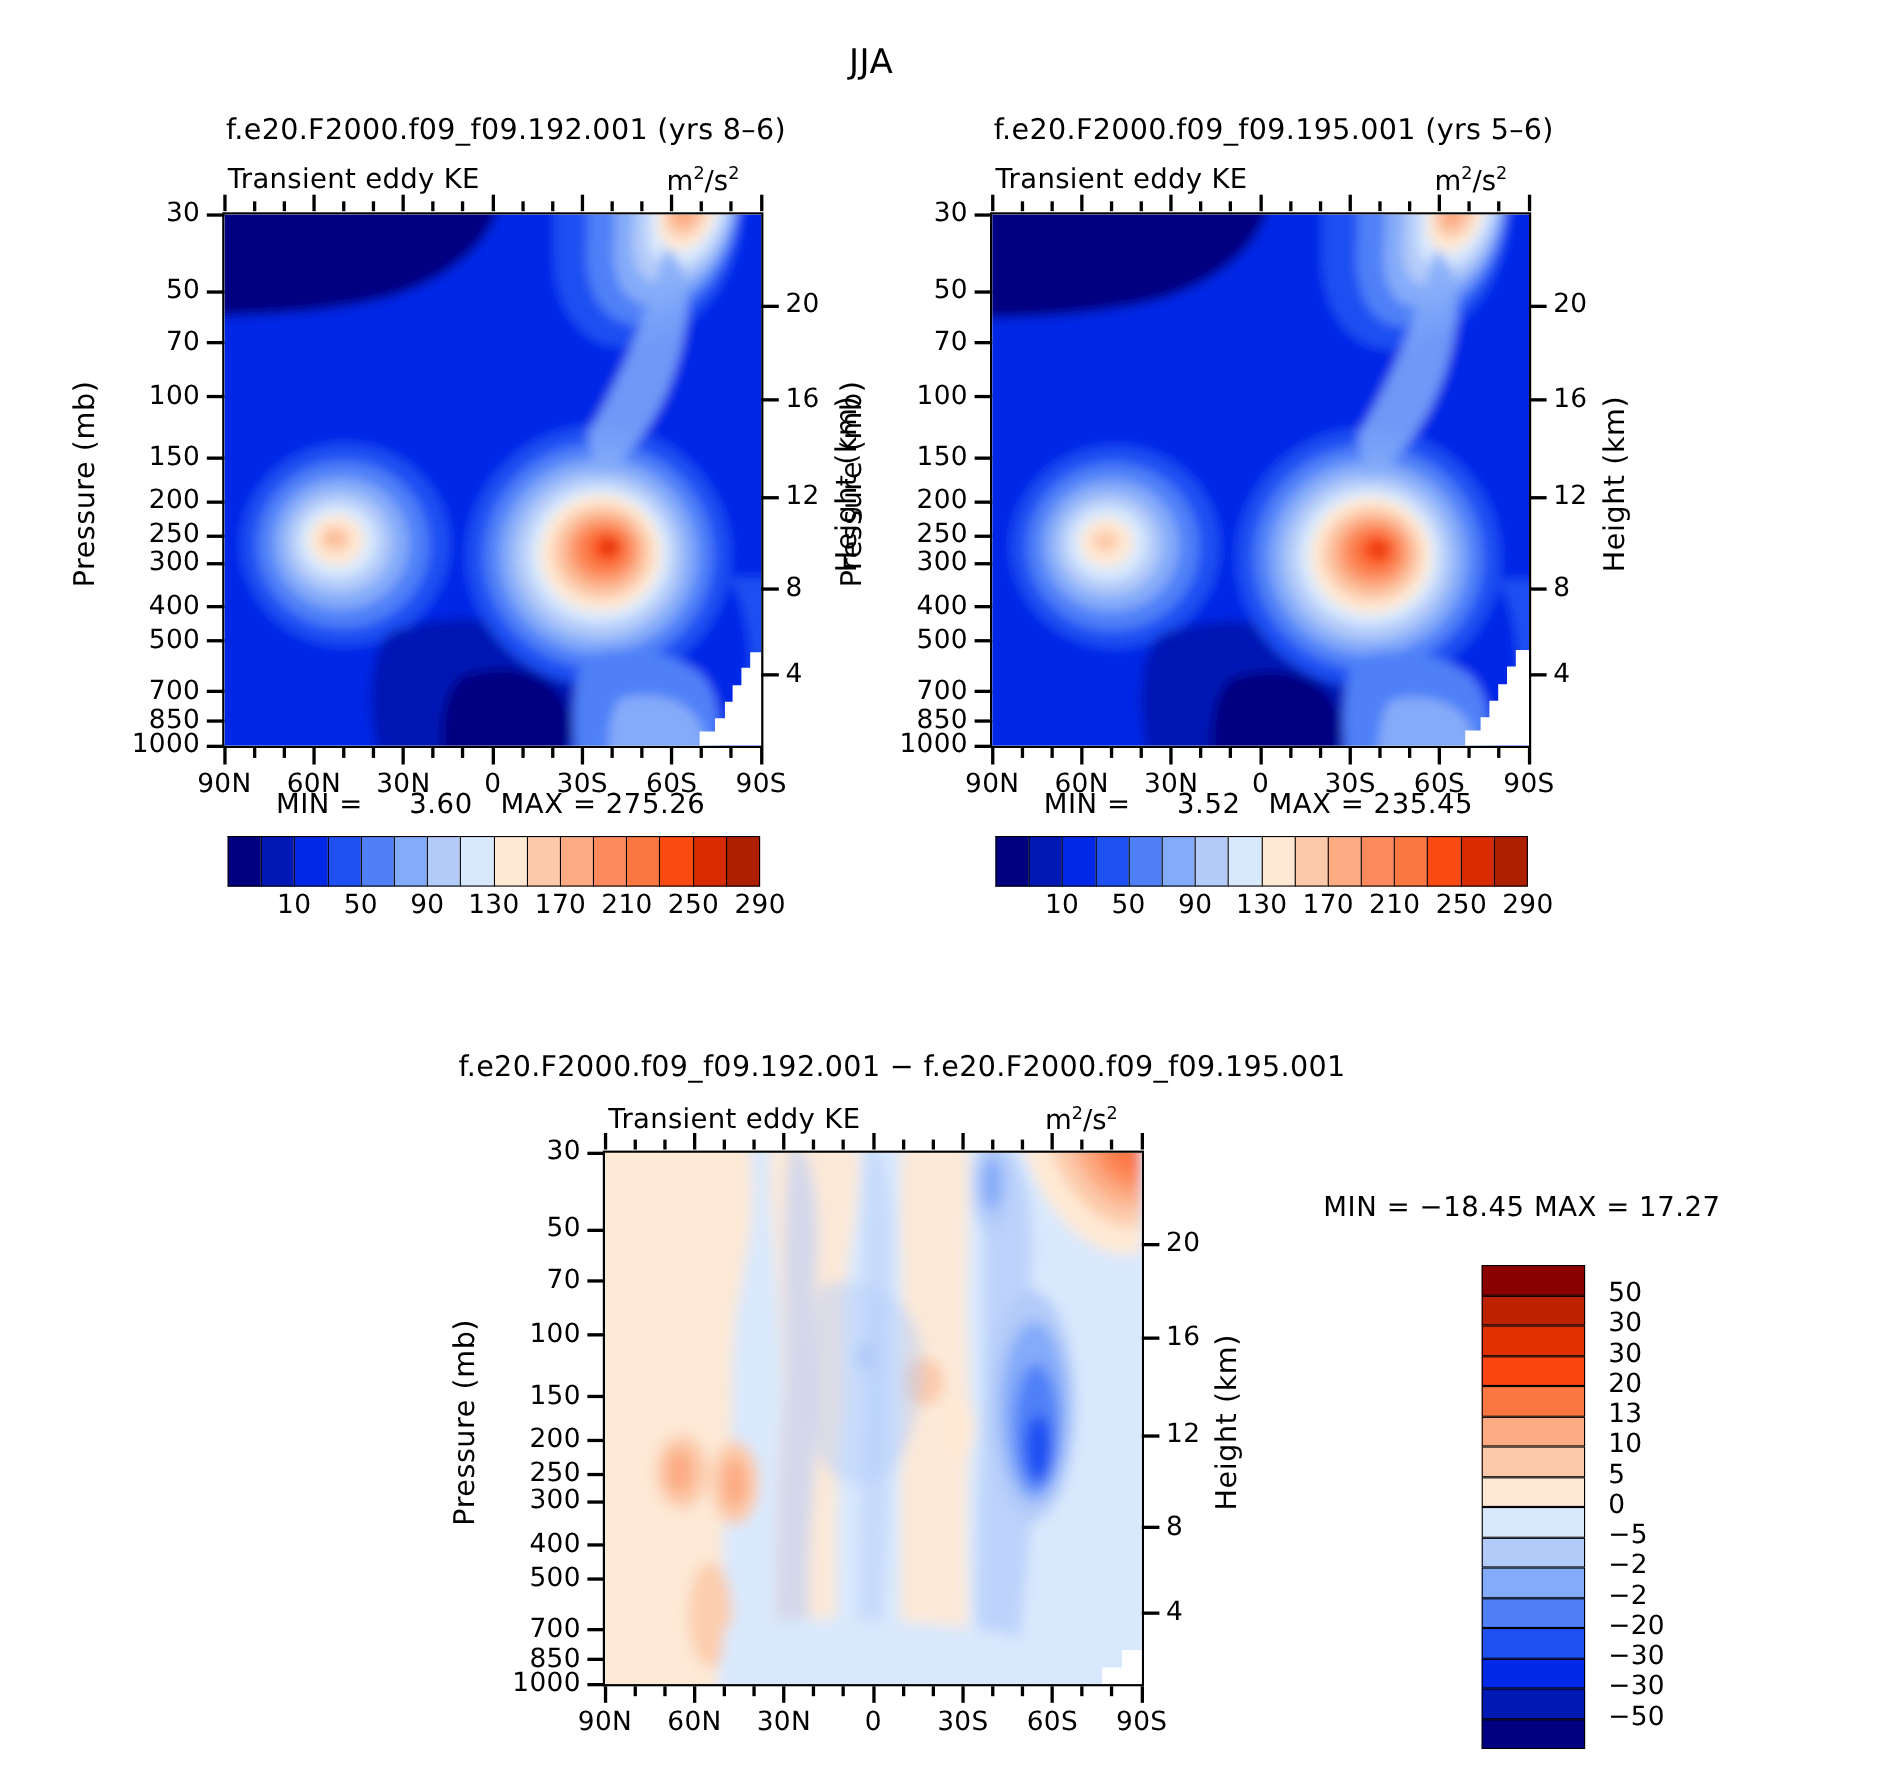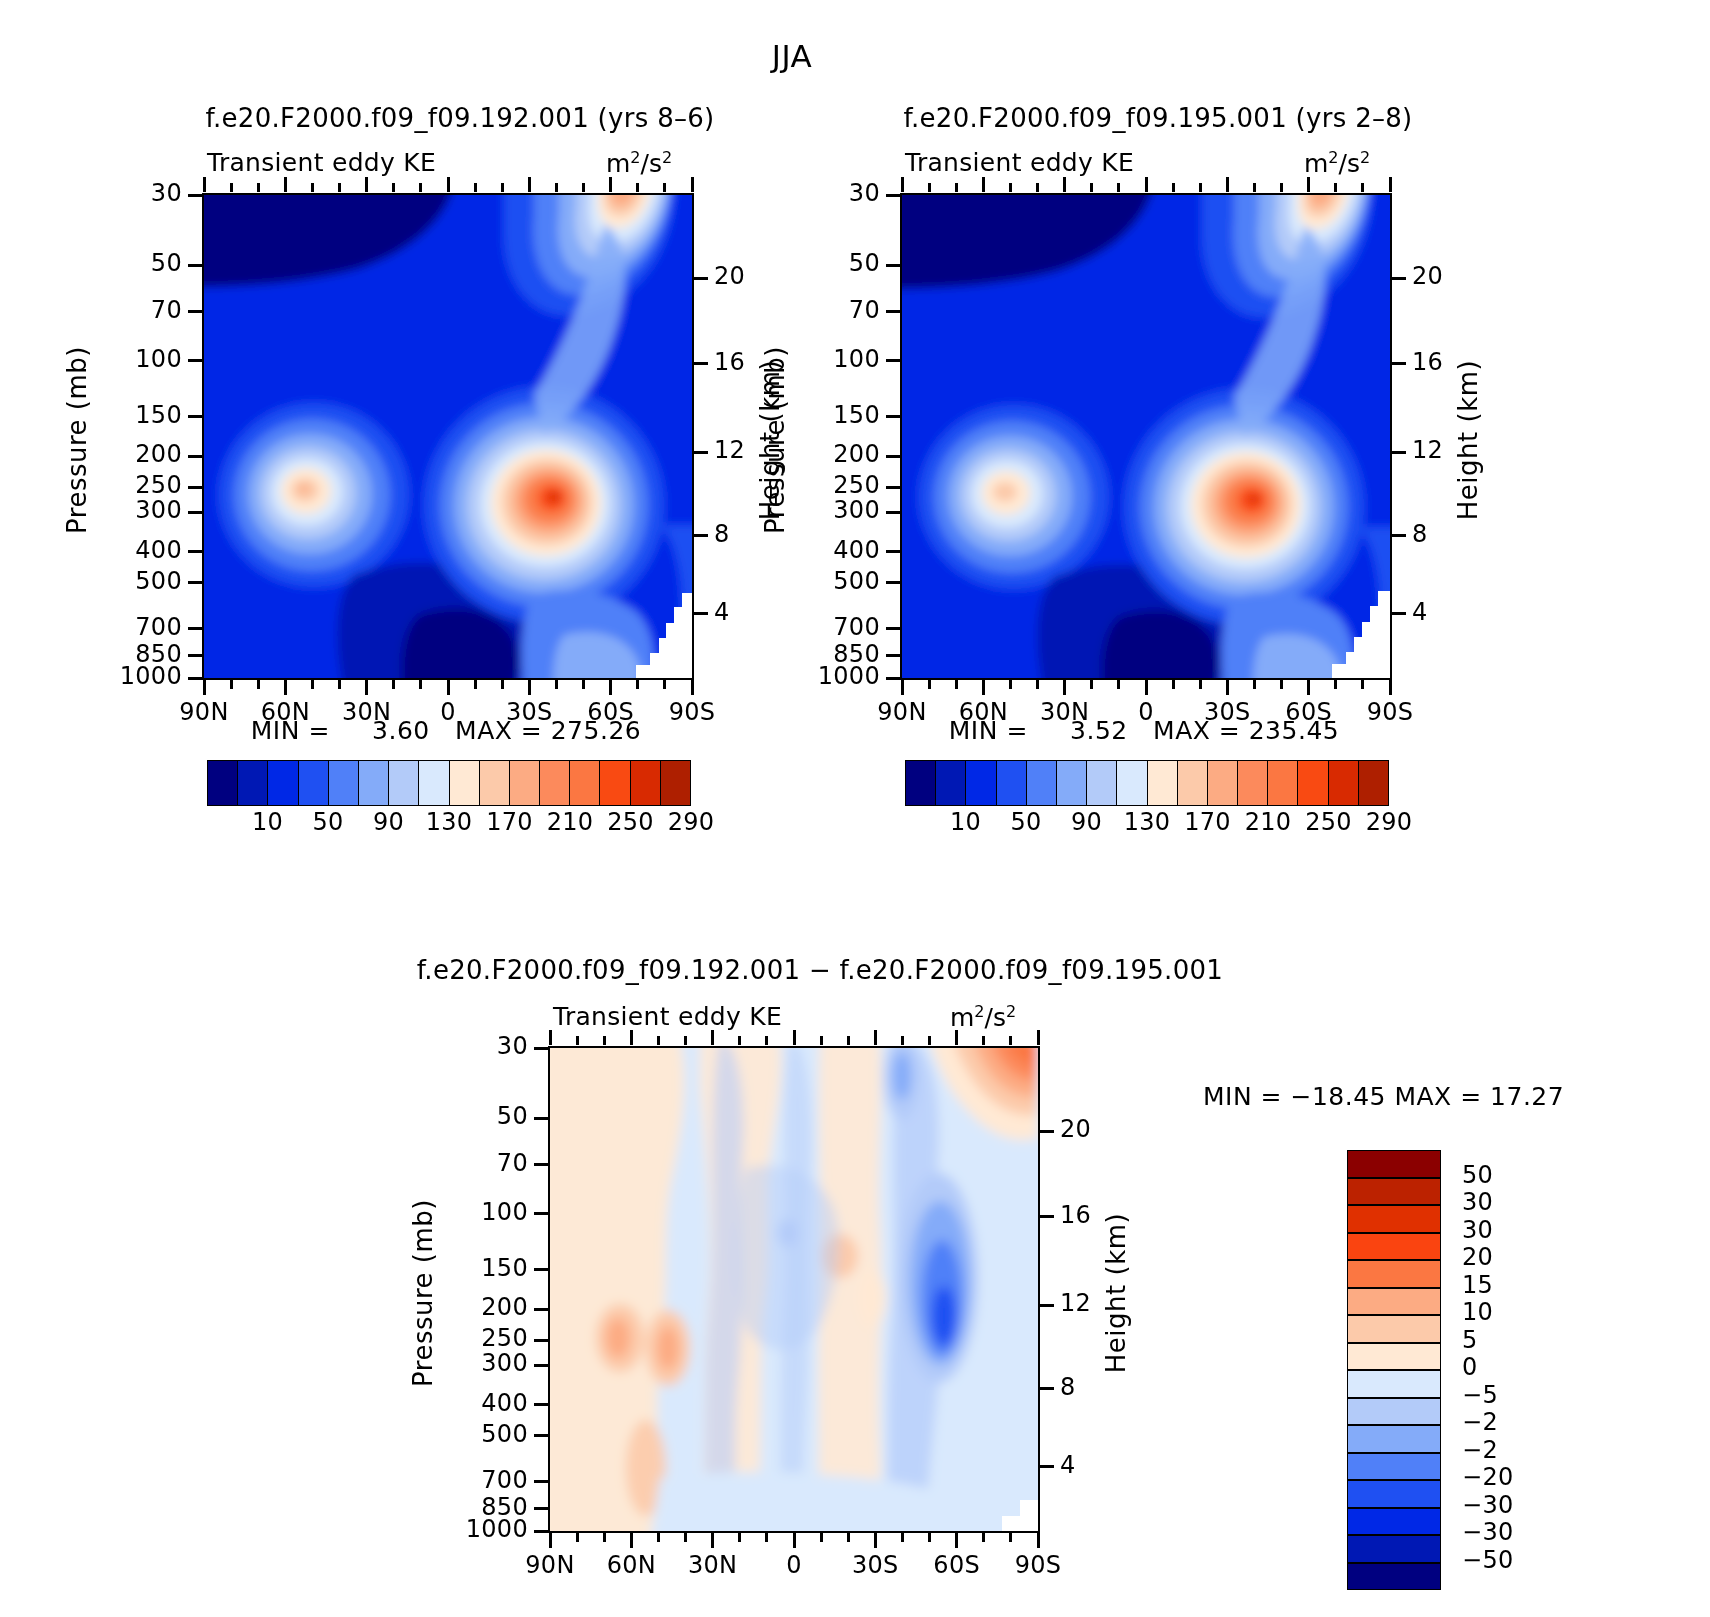--- a/index.html
+++ b/index.html
@@ -206,21 +206,21 @@
     <div class="abs cbarlab" style="left:15.5px;top:0px;width:90px;text-align:center;">10</div>
     <div class="abs cbarlab" style="left:76px;top:0px;width:90px;text-align:center;">50</div>
     <div class="abs cbarlab" style="left:136.5px;top:0px;width:90px;text-align:center;">90</div>
     <div class="abs cbarlab" style="left:197px;top:0px;width:90px;text-align:center;">130</div>
     <div class="abs cbarlab" style="left:257.5px;top:0px;width:90px;text-align:center;">170</div>
     <div class="abs cbarlab" style="left:318px;top:0px;width:90px;text-align:center;">210</div>
     <div class="abs cbarlab" style="left:378.5px;top:0px;width:90px;text-align:center;">250</div>
     <div class="abs cbarlab" style="left:439px;top:0px;width:90px;text-align:center;">290</div>
   </div>
 
-<div class="abs ctr paneltitle" style="left:778px;top:103px;width:760px;">f.e20.F2000.f09_f09.195.001 (yrs 2–8)</div>
+<div class="abs ctr paneltitle" style="left:778px;top:103px;width:760px;">f.e20.F2000.f09_f09.195.001 (yrs 5–6)</div>
 <div class="abs varlabel" style="left:905px;top:148px;">Transient eddy KE</div>
 <div class="abs unit nowrap" style="left:1304px;top:148px;">
   <span>m</span><sup>2</sup><span>/s</span><sup>2</sup>
 </div>
 
 <div class="abs rot-l axtitle" style="left:645px;top:425px;width:260px;text-align:center;">Pressure (mb)</div>
 <div class="abs rot-l axtitle" style="left:1338px;top:425px;width:260px;text-align:center;">Height (km)</div>
 
 <div class="plotbox" id="box2" style="left:900px;top:193px;width:488px;height:483px;">
   <svg width="488" height="483" viewBox="0 0 488 483" preserveAspectRatio="none">
@@ -546,21 +546,21 @@
     <div class="cbcell abs" style="left:0px;top:330px;width:94px;height:27.5px;background:#1f50f2;"></div>
     <div class="cbcell abs" style="left:0px;top:357.5px;width:94px;height:27.5px;background:#0028e6;"></div>
     <div class="cbcell abs" style="left:0px;top:385px;width:94px;height:27.5px;background:#0018b4;"></div>
     <div class="cbcell abs" style="left:0px;top:412.5px;width:94px;height:27.5px;background:#000080;"></div>
   </div>
 <div class="abs" id="cb3lab" style="left:1450px;top:1150px;width:120px;height:440px;">
     <div class="abs cbarlab" style="left:12px;top:10.5px;width:110px;text-align:left;">50</div>
     <div class="abs cbarlab" style="left:12px;top:38px;width:110px;text-align:left;">30</div>
     <div class="abs cbarlab" style="left:12px;top:65.5px;width:110px;text-align:left;">30</div>
     <div class="abs cbarlab" style="left:12px;top:93px;width:110px;text-align:left;">20</div>
-    <div class="abs cbarlab" style="left:12px;top:120.5px;width:110px;text-align:left;">15</div>
+    <div class="abs cbarlab" style="left:12px;top:120.5px;width:110px;text-align:left;">13</div>
     <div class="abs cbarlab" style="left:12px;top:148px;width:110px;text-align:left;">10</div>
     <div class="abs cbarlab" style="left:12px;top:175.5px;width:110px;text-align:left;">5</div>
     <div class="abs cbarlab" style="left:12px;top:203px;width:110px;text-align:left;">0</div>
     <div class="abs cbarlab" style="left:12px;top:230.5px;width:110px;text-align:left;">−5</div>
     <div class="abs cbarlab" style="left:12px;top:258px;width:110px;text-align:left;">−2</div>
     <div class="abs cbarlab" style="left:12px;top:285.5px;width:110px;text-align:left;">−2</div>
     <div class="abs cbarlab" style="left:12px;top:313px;width:110px;text-align:left;">−20</div>
     <div class="abs cbarlab" style="left:12px;top:340.5px;width:110px;text-align:left;">−30</div>
     <div class="abs cbarlab" style="left:12px;top:368px;width:110px;text-align:left;">−30</div>
     <div class="abs cbarlab" style="left:12px;top:395.5px;width:110px;text-align:left;">−50</div>

